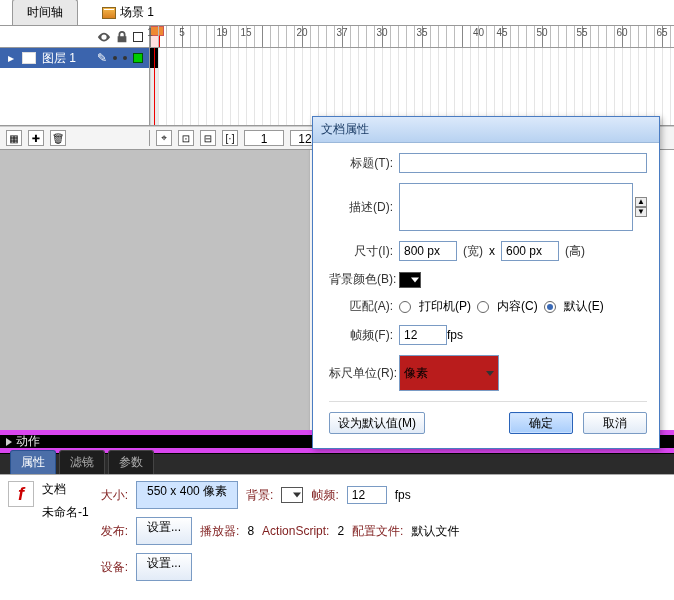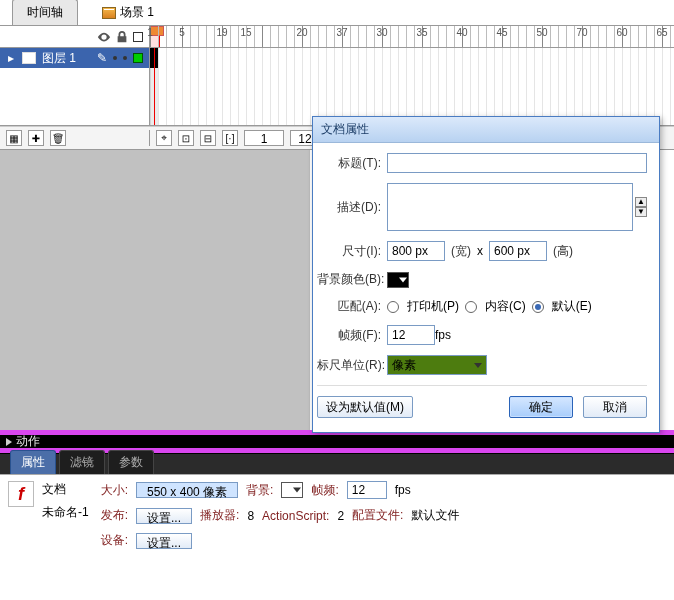--- a/index.html
+++ b/index.html
@@ -50,57 +50,57 @@
 .frame-field { width:40px; height:16px; border:1px solid #999; background:#fff; text-align:center; line-height:16px; }
 
 
 .stage { height:280px; display:flex; }
 .stage-left { width:310px; background:#c1c1c1; border-right:1px solid #bbb; }
 .stage-right { flex:1; background:#fff; }
 
 
 .dialog { position:absolute; left:312px; top:116px; width:348px; background:#fff; border:1px solid #4a7cc2; box-shadow: 2px 2px 6px rgba(0,0,0,0.3); }
 .dialog-title { background: linear-gradient(#dbe9fb,#b8d2f1); border-bottom:1px solid #9bb8da; padding:4px 8px; font-size:12px; color:#1b3c66; }
-.dialog-body { padding:10px 12px 14px 4px; }
+.dialog-body { padding:10px 12px 14px 16px; }
 .dlg-row { display:flex; align-items:center; margin-bottom:10px; }
 .dlg-row.top { align-items:center; }
 .dlg-label { width:70px; text-align:right; padding-right:6px; color:#333; white-space:nowrap; }
 .dlg-input { flex:1; height:20px; border:1px solid #7a9bc4; background:#fff; padding:0 4px; }
 .dlg-textarea { flex:1; height:48px; border:1px solid #7a9bc4; background:#fff; resize:none; padding:2px 4px; }
 .dlg-spin { display:flex; flex-direction:column; margin-left:2px; }
 .dlg-spin div{ width:12px; height:10px; border:1px solid #888; background:#eee; font-size:8px; text-align:center; line-height:8px; }
 .dim-group { display:flex; align-items:center; gap:6px; }
 .dim-input { width:58px; height:20px; border:1px solid #7a9bc4; text-align:left; padding:0 4px; }
 .paren { color:#333; }
 .radio { width:12px; height:12px; border:1px solid #666; border-radius:50%; display:inline-block; margin-right:2px; position:relative; }
 .radio.checked::after { content:""; position:absolute; inset:2px; background:#3a69b5; border-radius:50%; }
 .swatch { width:22px; height:16px; background:#000; border:1px solid #555; position:relative; }
 .swatch::after{content:""; position:absolute; right:1px; top:50%; transform:translateY(-50%); border-left:4px solid transparent;border-right:4px solid transparent;border-top:5px solid #fff;}
-.select { width:100px; height:20px; border:1px solid #7a9bc4; display:flex; align-items:center; justify-content:space-between; padding:0 4px; background:#4d7c0f; }
+.select { width:100px; height:36px; border:1px solid #7a9bc4; display:flex; align-items:center; justify-content:space-between; padding:0 4px; background:#b91c1c; }
 .select .arrow { border-left:4px solid transparent;border-right:4px solid transparent;border-top:5px solid #333; }
 .dlg-buttons { display:flex; justify-content:flex-end; gap:10px; border-top:1px solid #ddd; padding-top:10px; margin-top:4px; }
 .btn { min-width:64px; height:22px; border:1px solid #7a9bc4; background:linear-gradient(#fff,#e2ebf7); text-align:center; line-height:20px; border-radius:2px; padding:0 8px; white-space:nowrap; }
 .btn.primary { background:linear-gradient(#d5e7ff,#a8cdfb); border-color:#2a63b8; box-shadow: inset 0 0 0 1px #c9e0ff; }
 .btn.left { margin-right:auto; }
 
 
 .strip-dark { background:#000; color:#e5e5e5; height:18px; display:flex; align-items:center; padding-left:6px; gap:4px; border-top:5px solid #d946ef; }
 .tri { display:inline-block; border-top:4px solid transparent; border-bottom:4px solid transparent; border-left:6px solid #ccc; }
 .panel-tabs { background:#2b2b2b; height:20px; display:flex; align-items:flex-end; gap:3px; padding-left:10px; }
 .ptab { padding:3px 10px; background:#1e1e1e; color:#aaa; border:1px solid #444; border-bottom:none; border-radius:3px 3px 0 0; }
 .ptab.active { background:#4b6ea8; color:#fff; border-color:#29528f; }
 
 .props { background:#fff; border-top:1px solid #aaa; padding:6px 8px; display:flex; gap:12px; }
 .props-left { display:flex; align-items:flex-start; gap:8px; }
 .flash-ico { width:26px; height:26px; background:#fff; border:1px solid #bbb; display:inline-flex;align-items:center;justify-content:center; font-style:italic; font-weight:bold; color:#c00; font-size:18px; }
 .props-col { display:flex; flex-direction:column; gap:6px; }
 .props-grid { flex:1; display:flex; flex-direction:column; gap:8px; }
 .props-row { display:flex; align-items:center; gap:8px; }
 .plabel { color:#7f1d1d; white-space:nowrap; }
-.pbtn { height:16px; border:1px solid #7a9bc4; background:linear-gradient(#fff,#e2ebf7); padding:0 10px; line-height:18px; white-space:nowrap; }
+.pbtn { height:28px; border:1px solid #7a9bc4; background:linear-gradient(#fff,#e2ebf7); padding:0 10px; line-height:18px; white-space:nowrap; }
 .pbtn.blue { background:#cfe4ff; }
 .pswatch { width:22px; height:16px; background:#fff; border:1px solid #555; position:relative; }
 .pswatch::after{content:""; position:absolute; right:1px; top:50%; transform:translateY(-50%); border-left:4px solid transparent;border-right:4px solid transparent;border-top:5px solid #333;}
 .pfield { width:40px; height:18px; border:1px solid #7a9bc4; text-align:left; padding:0 4px; line-height:16px; }
 </style>
 </head>
 <body>
 
 <div class="top-tabs">
   <div class="top-tab"><span>时间轴</span></div>
@@ -133,27 +133,27 @@
         <div class="num" style="left: 96px;">15</div>
         <div class="tick major" style="left: 152px;"></div>
         <div class="num" style="left: 152px;">20</div>
         <div class="tick major" style="left: 192px;"></div>
         <div class="num" style="left: 192px;">37</div>
         <div class="tick major" style="left: 232px;"></div>
         <div class="num" style="left: 232px;">30</div>
         <div class="tick major" style="left: 272px;"></div>
         <div class="num" style="left: 272px;">35</div>
         <div class="tick major" style="left: 312px;"></div>
-        <div class="num" style="left: 312px;">40</div>
+        <div class="num" style="left: 312px; padding-left: 33px;">40</div>
         <div class="tick major" style="left: 352px;"></div>
         <div class="num" style="left: 352px;">45</div>
         <div class="tick major" style="left: 392px;"></div>
         <div class="num" style="left: 392px;">50</div>
         <div class="tick major" style="left: 432px;"></div>
-        <div class="num" style="left: 432px;">70</div>
+        <div class="num" style="left: 432px;">55</div>
         <div class="tick major" style="left: 472px;"></div>
         <div class="num" style="left: 472px;">60</div>
         <div class="tick major" style="left: 512px;"></div>
         <div class="num" style="left: 512px;">65</div>
         <div class="tick" style="left: 8px;"></div>
         <div class="tick" style="left: 16px;"></div>
         <div class="tick" style="left: 24px;"></div>
         <div class="tick" style="left: 40px;"></div>
         <div class="tick" style="left: 48px;"></div>
         <div class="tick" style="left: 56px;"></div>

